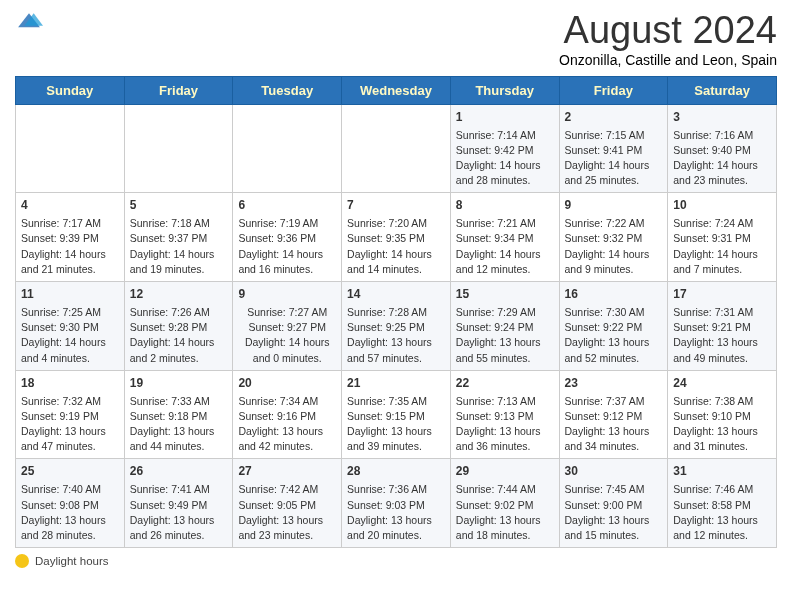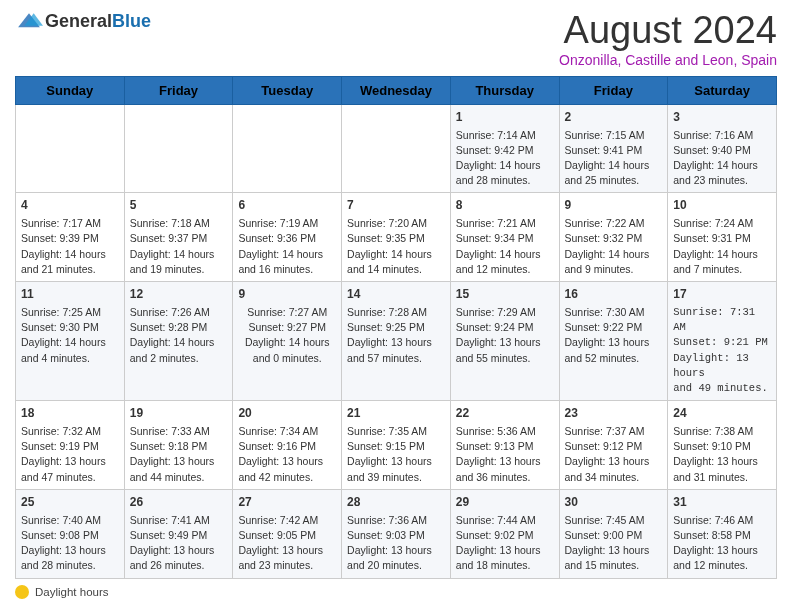--- a/index.html
+++ b/index.html
@@ -39,30 +39,30 @@
       text-align: right;
     }
     .month-title {
       font-size: 38px;
       color: #333;
       font-weight: normal;
       line-height: 1.1;
     }
     .location-subtitle {
       font-size: 14px;
-      color: #a21caf;
+      color: #000000;
     }
     .calendar-table {
       width: 100%;
       border-collapse: collapse;
       border: 1px solid #ccc;
     }
     .calendar-table th {
       background-color: #2a72b8;
-      color: #000000;
+      color: #fef9c3;
       text-align: center;
       font-size: 13px;
       padding: 6px 4px;
       border: 1px solid #1a5fa0;
       font-weight: bold;
     }
     .calendar-table td {
       vertical-align: top;
       border: 1px solid #ccc;
       padding: 4px 5px;
@@ -117,23 +117,20 @@
 </head>
 <body>
 
 <div class="header-area">
   <div class="logo">
     <svg class="logo-icon" viewBox="0 0 36 28">
       <rect x="0" y="0" width="36" height="28" fill="white"></rect>
       <polygon points="18,4 32,22 4,22" fill="#2a72b8" opacity="0.85"></polygon>
       <polygon points="24,4 36,20 12,20" fill="#1a9ad7" opacity="0.7"></polygon>
     </svg>
-    <div>
-      <span class="logo-text-general">General</span><span class="logo-text-blue">Blue</span>
-    </div>
   </div>
   <div class="title-area">
     <div class="month-title">August 2024</div>
     <div class="location-subtitle">Onzonilla, Castille and Leon, Spain</div>
   </div>
 </div>
 
 <table class="calendar-table">
   <thead>
     <tr>
@@ -263,21 +260,21 @@
         </td>
         <td>
           <span class="day-number">16</span>
           <div class="day-info" style="white-space: pre-line;">Sunrise: 7:30 AM
 Sunset: 9:22 PM
 Daylight: 13 hours
 and 52 minutes.</div>
         </td>
         <td>
           <span class="day-number">17</span>
-          <div class="day-info" style="white-space: pre-line; font-family: Liberation Mono, monospace;">Sunrise: 7:31 AM
+          <div class="day-info" style="white-space: pre-line;">Sunrise: 7:31 AM
 Sunset: 9:21 PM
 Daylight: 13 hours
 and 49 minutes.</div>
         </td>
       </tr>
       <tr class="row-even">
         <td>
           <span class="day-number">18</span>
           <div class="day-info" style="white-space: pre-line;">Sunrise: 7:32 AM
 Sunset: 9:19 PM
@@ -300,21 +297,21 @@
         </td>
         <td>
           <span class="day-number">21</span>
           <div class="day-info" style="white-space: pre-line;">Sunrise: 7:35 AM
 Sunset: 9:15 PM
 Daylight: 13 hours
 and 39 minutes.</div>
         </td>
         <td>
           <span class="day-number">22</span>
-          <div class="day-info" style="white-space: pre-line;">Sunrise: 5:36 AM
+          <div class="day-info" style="white-space: pre-line;">Sunrise: 7:13 AM
 Sunset: 9:13 PM
 Daylight: 13 hours
 and 36 minutes.</div>
         </td>
         <td>
           <span class="day-number">23</span>
           <div class="day-info" style="white-space: pre-line;">Sunrise: 7:37 AM
 Sunset: 9:12 PM
 Daylight: 13 hours
 and 34 minutes.</div>

